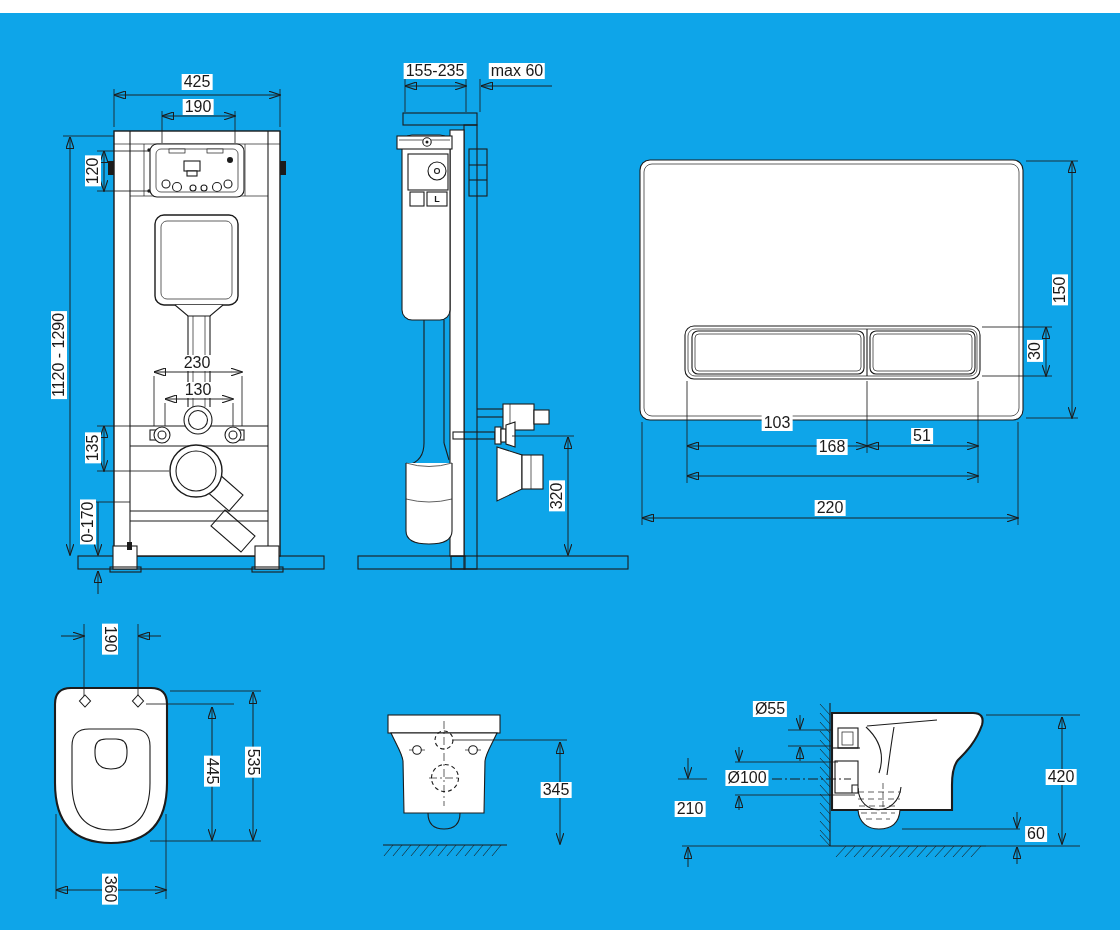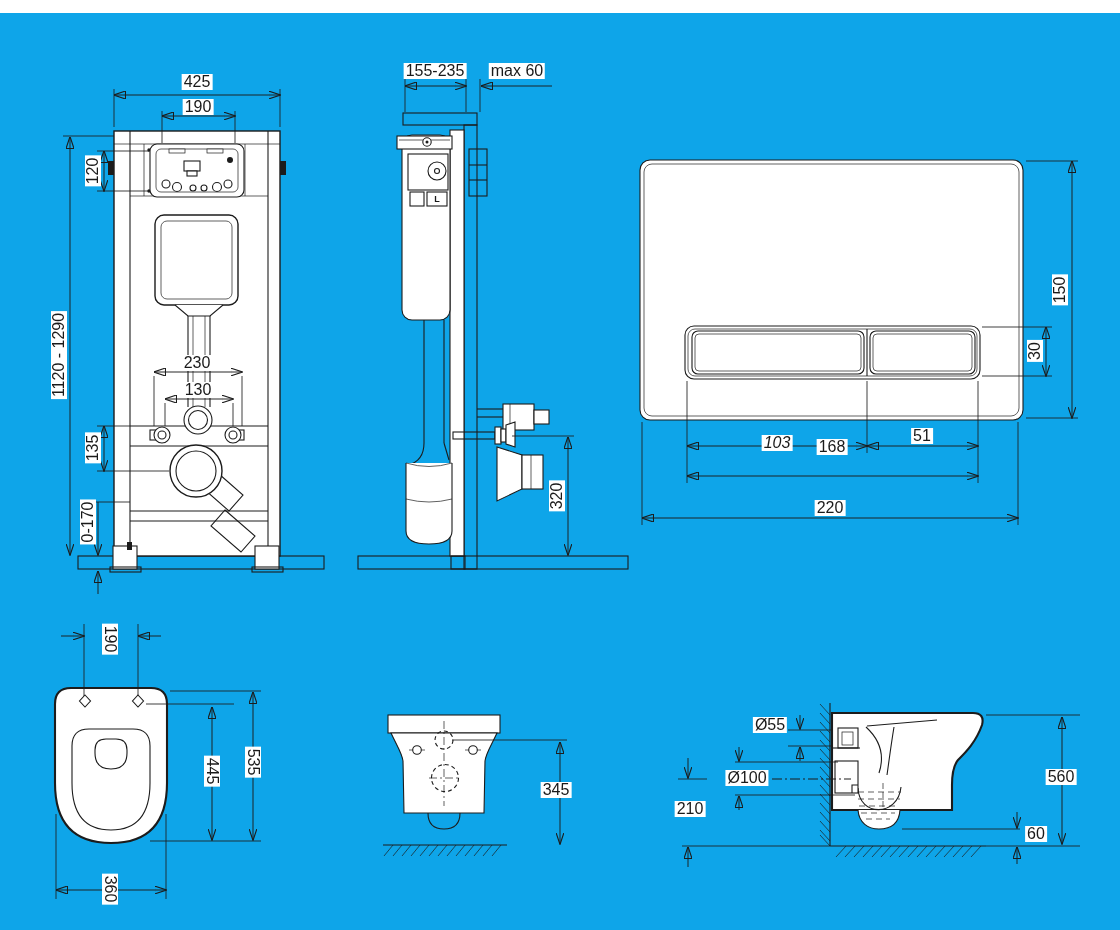--- a/index.html
+++ b/index.html
@@ -294,30 +294,30 @@
   <div class="dim ccw" style="left:93px;top:435px;">135</div>
   <div class="dim ccw" style="left:88px;top:509px;">0-170</div>
 
   <div class="dim" style="left:435px;top:58px;">155-235</div>
   <div class="dim" style="left:517px;top:58px;">max 60</div>
   <div class="dim ccw" style="left:557px;top:483px;">320</div>
   <div class="dim tiny" style="left:437px;top:186px;">L</div>
 
   <div class="dim ccw" style="left:1060px;top:277px;">150</div>
   <div class="dim ccw" style="left:1035px;top:338px;">30</div>
-  <div class="dim" style="left:777px;top:430px;font-style:italic;">103</div>
+  <div class="dim" style="left:777px;top:410px;">103</div>
   <div class="dim" style="left:922px;top:423px;">51</div>
   <div class="dim" style="left:832px;top:434px;">168</div>
   <div class="dim" style="left:830px;top:495px;">220</div>
 
   <div class="dim cw" style="left:110px;top:626px;">190</div>
   <div class="dim cw" style="left:253px;top:749px;">535</div>
   <div class="dim cw" style="left:212px;top:758px;">445</div>
   <div class="dim cw" style="left:110px;top:876px;">360</div>
 
   <div class="dim" style="left:556px;top:777px;">345</div>
 
-  <div class="dim" style="left:770px;top:712px;text-align:right;">Ø55</div>
+  <div class="dim" style="left:770px;top:696px;text-align:right;">Ø55</div>
   <div class="dim" style="left:747px;top:765px;">Ø100</div>
   <div class="dim" style="left:690px;top:796px;">210</div>
-  <div class="dim" style="left:1061px;top:764px;">560</div>
+  <div class="dim" style="left:1061px;top:764px;">420</div>
   <div class="dim" style="left:1036px;top:821px;">60</div>
 </div>
 
 </body></html>

